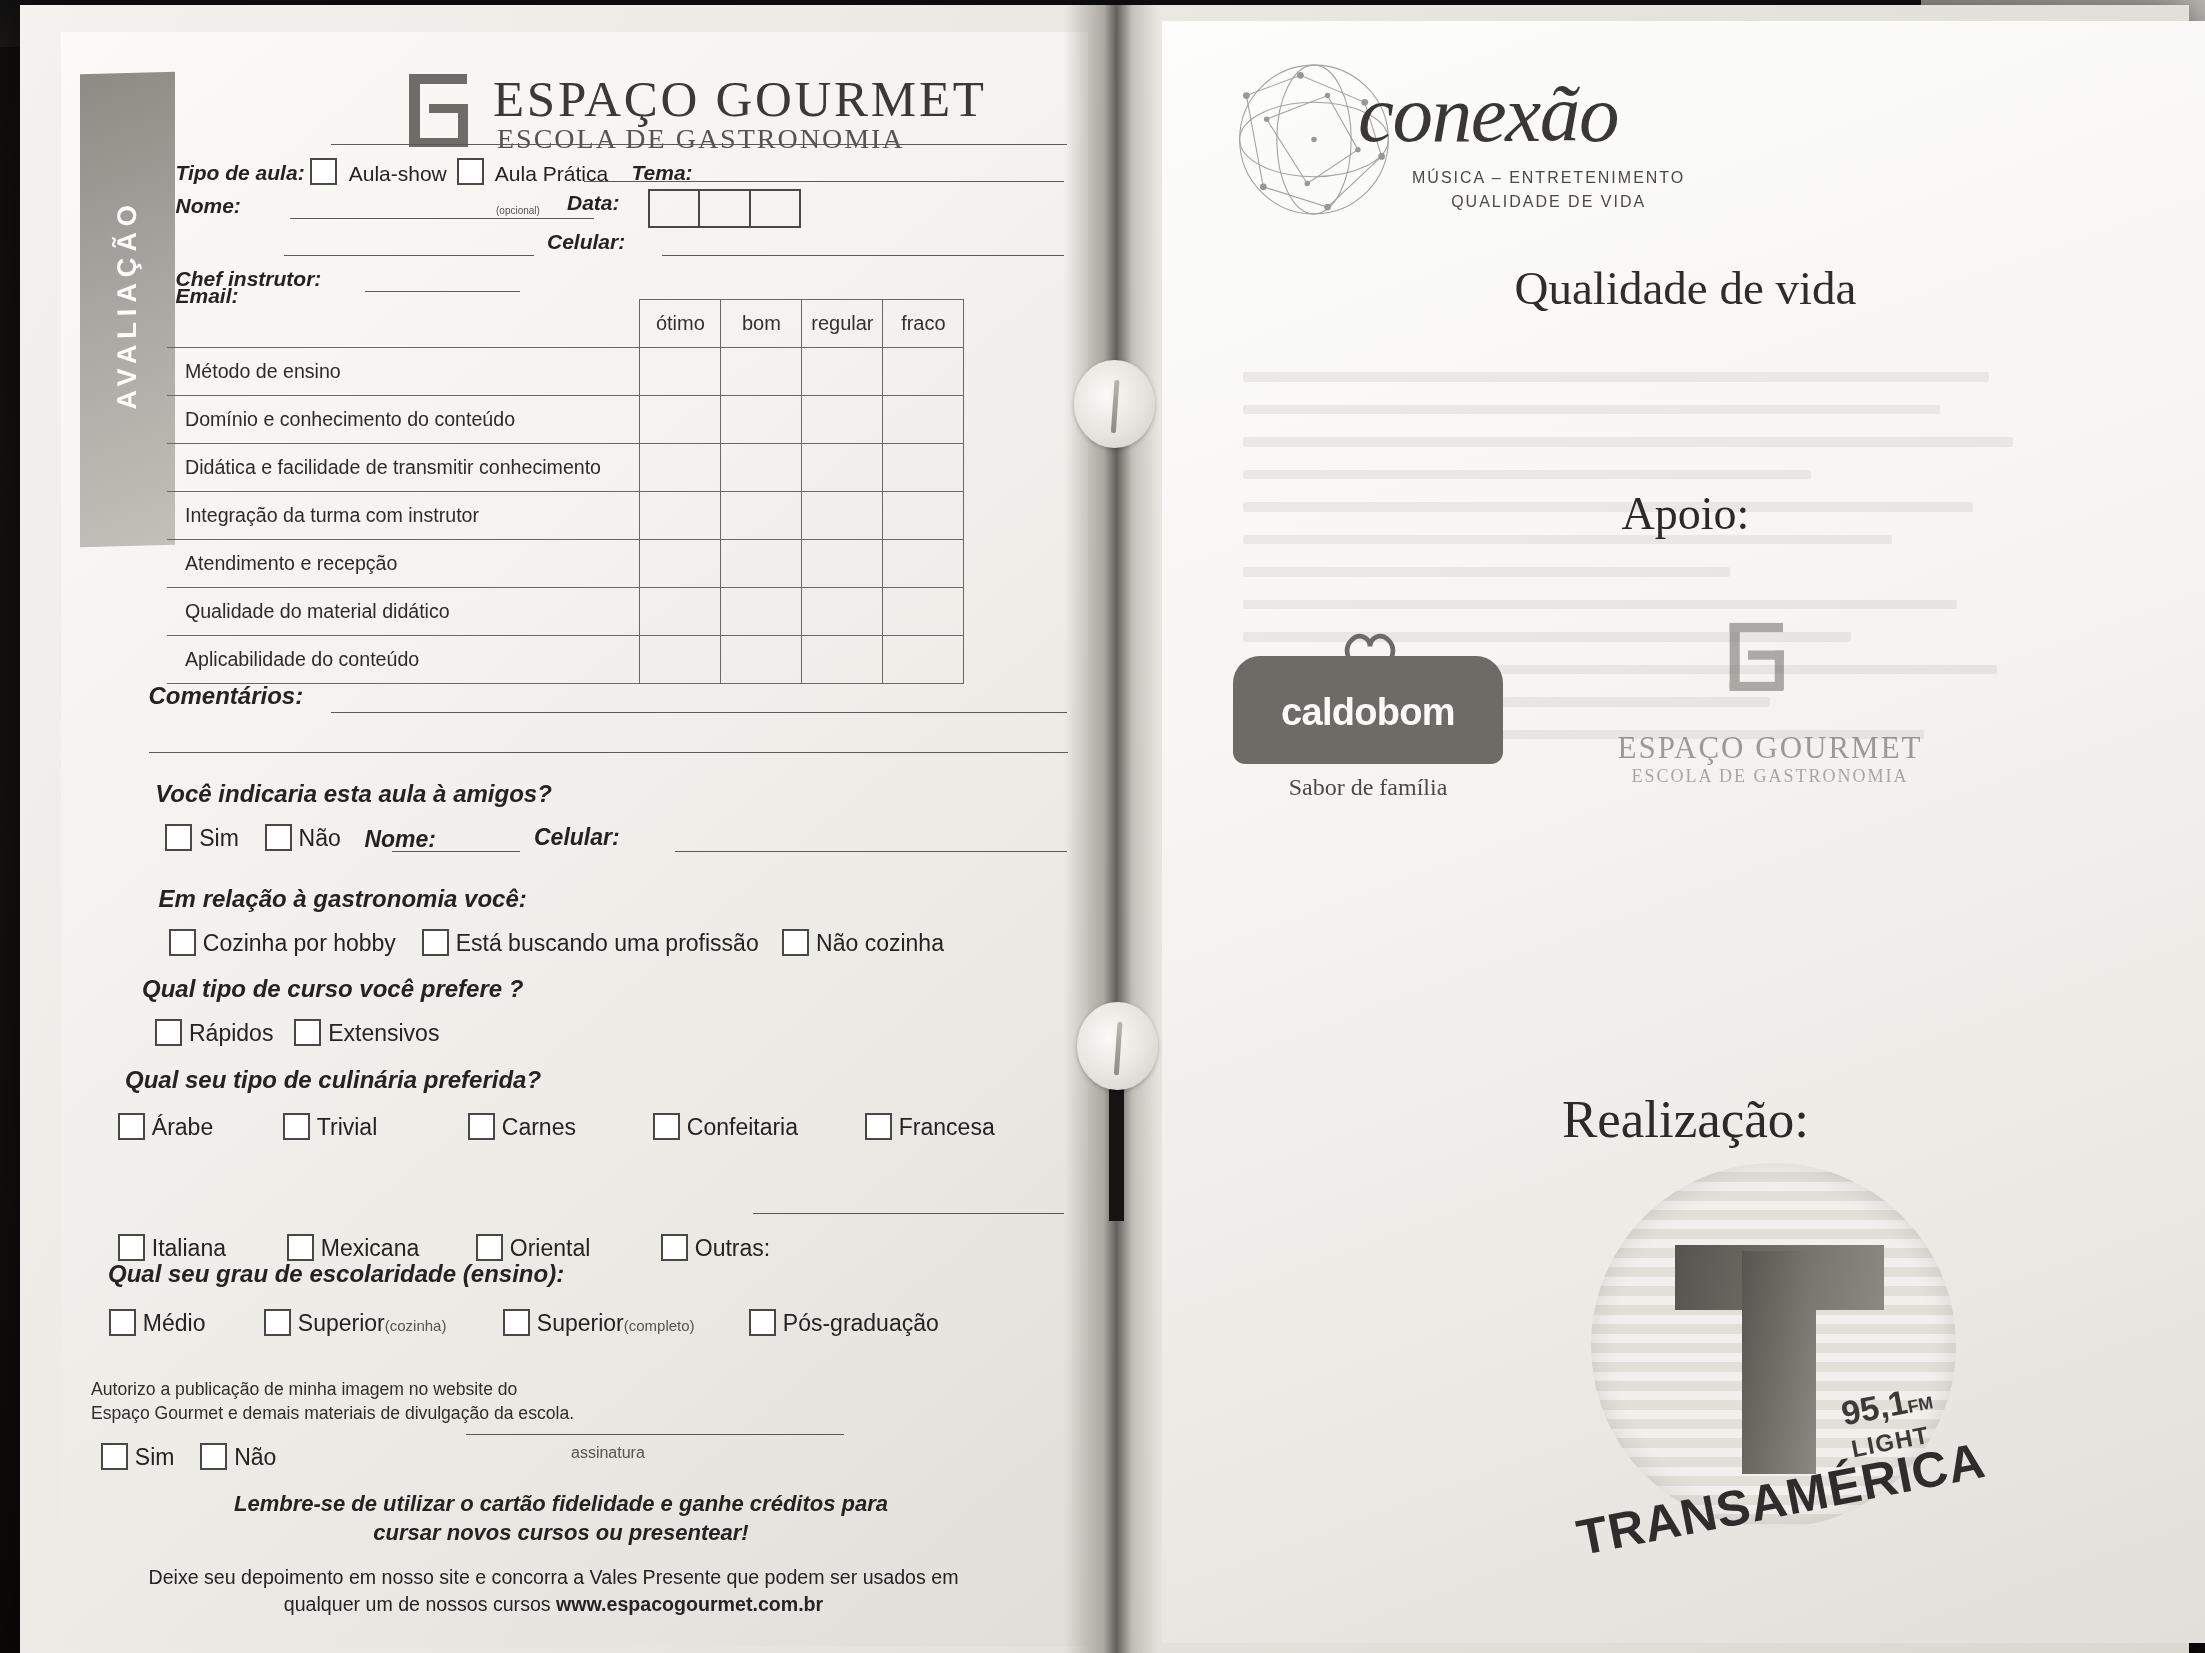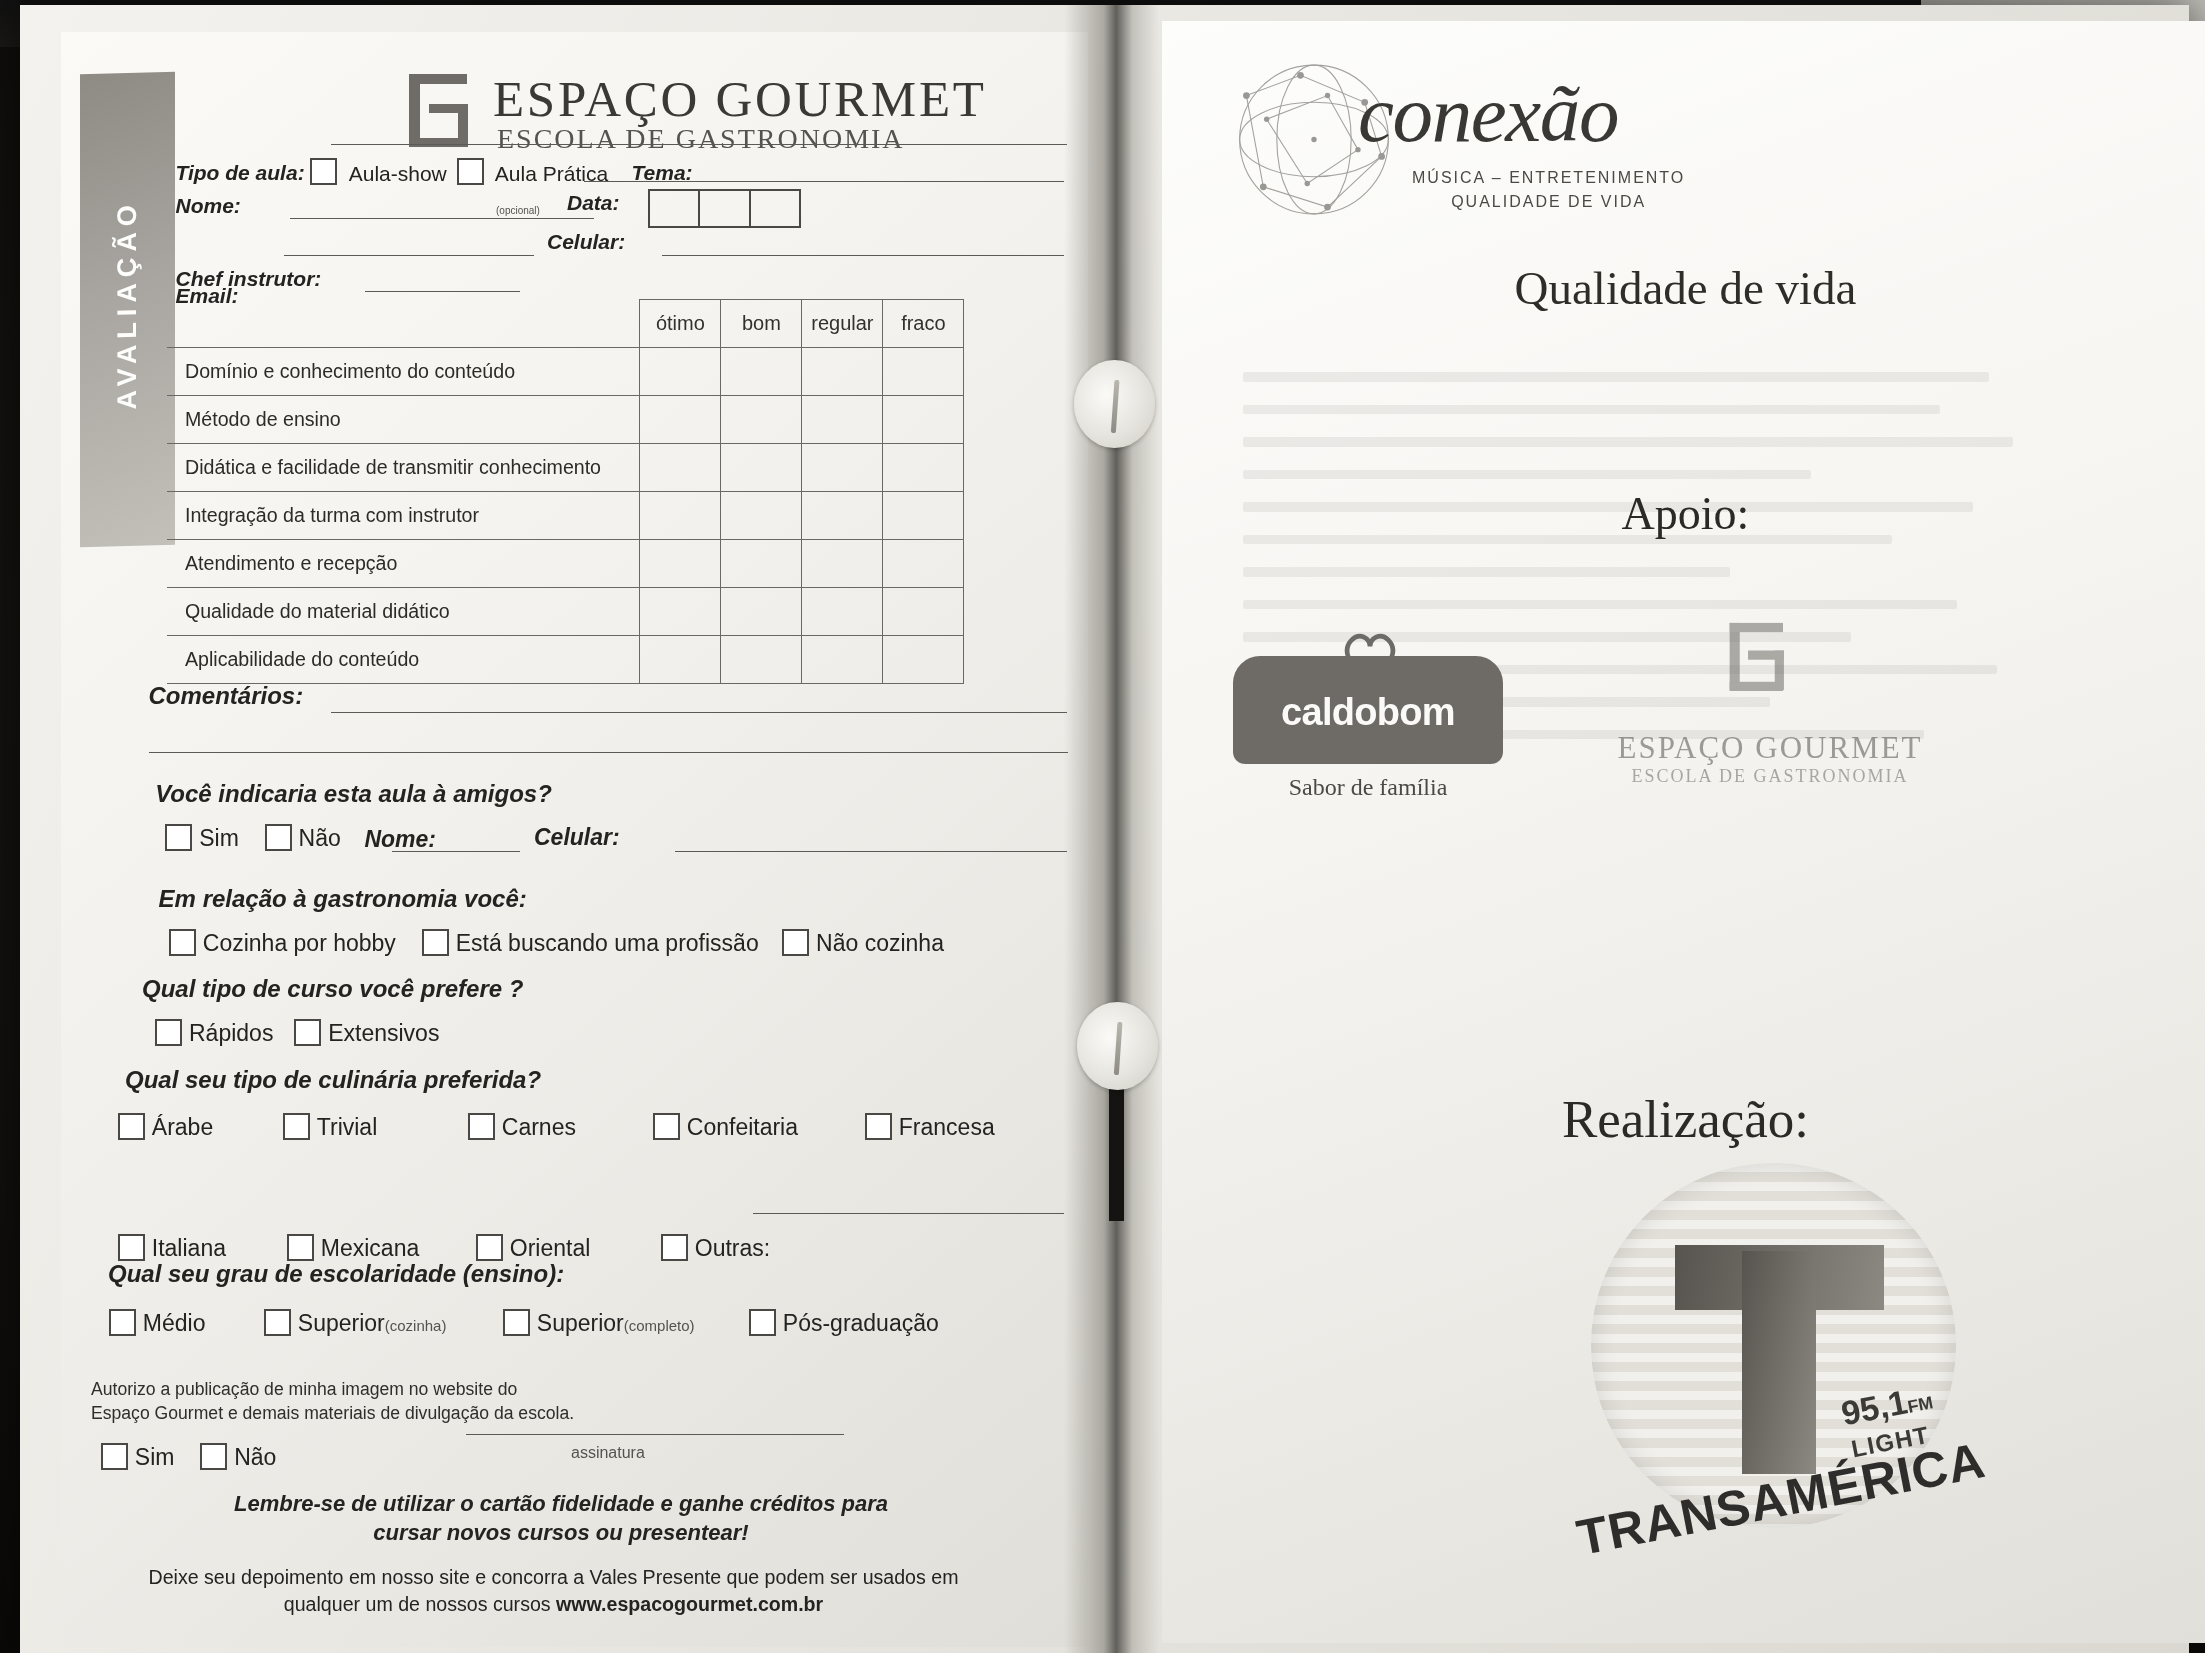--- a/index.html
+++ b/index.html
@@ -196,28 +196,28 @@
         <table class="grade">
           <tbody>
               <tr>
             <th class="grade-head-blank" style="border-left:none;border-top:none;border-bottom:none;"></th>
             <th>ótimo</th>
             <th>bom</th>
             <th>regular</th>
             <th>fraco</th>
           </tr>
           <tr>
+            <td class="crit">Método de ensino</td>
+            <td class="mark"></td>
+                <td class="mark"></td>
+            <td class="mark"></td>
+                <td class="mark"></td>
+          </tr>
+          <tr>
             <td class="crit">Domínio e conhecimento do conteúdo</td>
-            <td class="mark"></td>
-                <td class="mark"></td>
-            <td class="mark"></td>
-                <td class="mark"></td>
-          </tr>
-          <tr>
-            <td class="crit">Método de ensino</td>
             <td class="mark"></td>
                 <td class="mark"></td>
             <td class="mark"></td>
                 <td class="mark"></td>
           </tr>
           <tr>
             <td class="crit">Didática e facilidade de transmitir conhecimento</td>
             <td class="mark"></td>
                 <td class="mark"></td>
             <td class="mark"></td>

